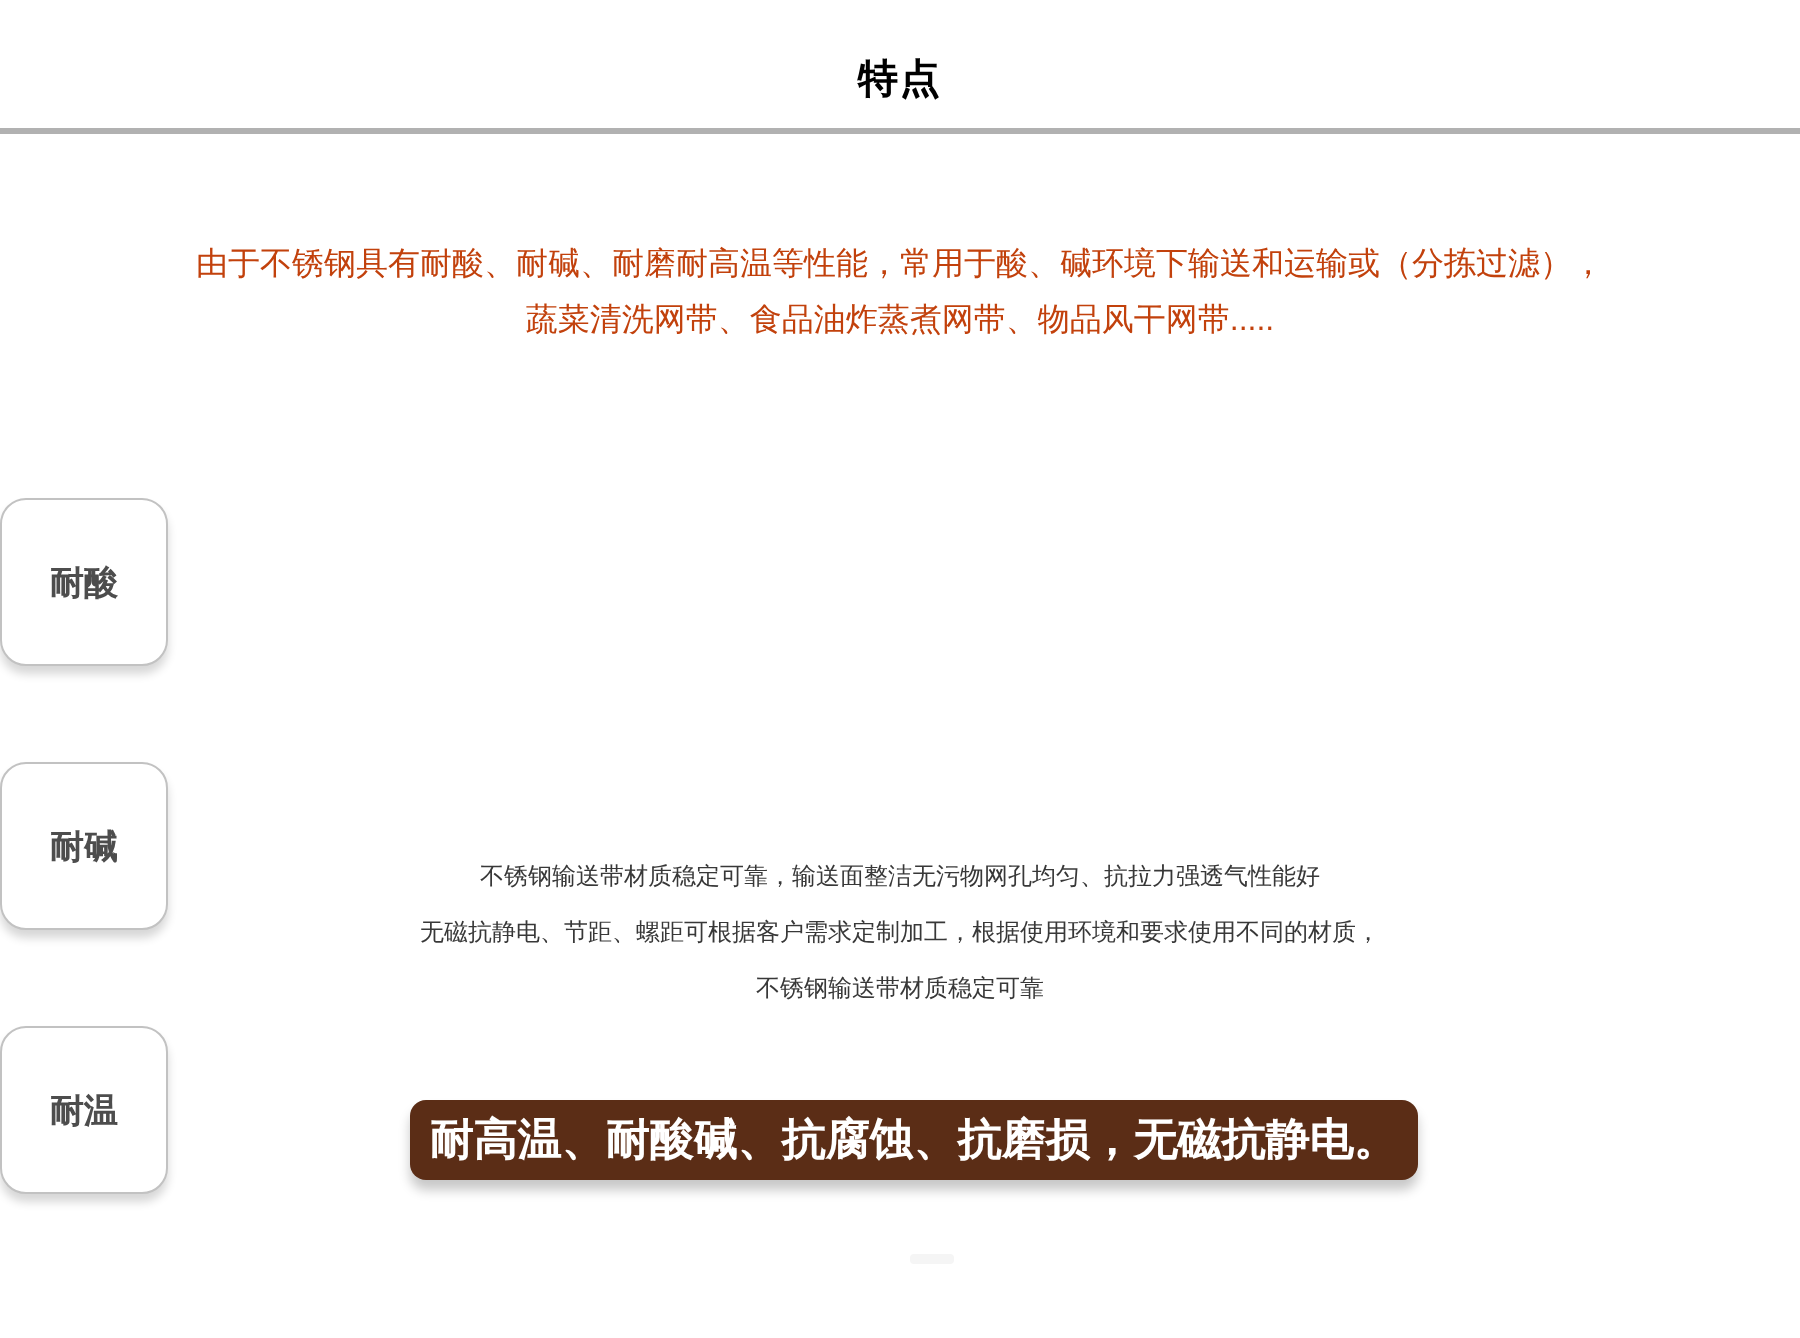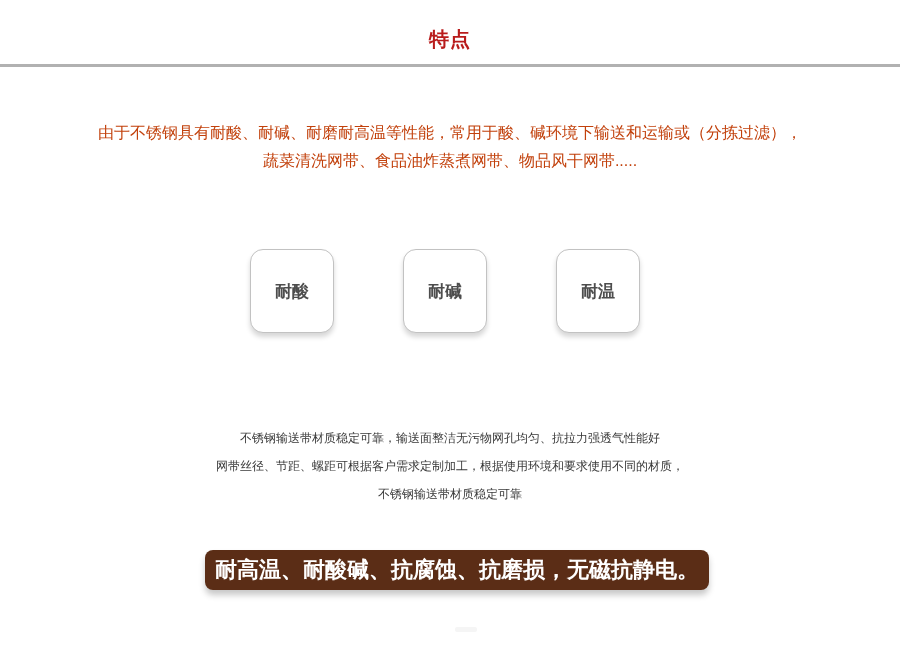--- a/index.html
+++ b/index.html
@@ -18,21 +18,21 @@
     background: #ffffff;
   }
   .section-title {
     position: absolute;
     top: 26px;
     left: 0;
     width: 100%;
     text-align: center;
     font-size: 20px;
     font-weight: bold;
-    color: #b91c1c;
+    color: #000000;
     letter-spacing: 1px;
   }
   .title-divider {
     position: absolute;
     top: 64px;
     left: 0;
     width: 100%;
     height: 3px;
     background: #b1b1b1;
     border: none;
@@ -46,22 +46,23 @@
     font-size: 16px;
     color: #c2410c;
     line-height: 28px;
   }
   .feature-boxes {
     position: absolute;
     top: 249px;
     left: 0;
     width: 890px;
     display: flex;
-    justify-content: center;
-    gap: 69px;
+    justify-content: flex-end;
+    gap: 48px;
+    flex-direction: column;
   }
   .feature-box {
     width: 84px;
     height: 84px;
     background: #ffffff;
     border: 1px solid #c2c2c2;
     border-radius: 13px;
     box-shadow: 0 4px 5px rgba(0,0,0,0.16);
     display: flex;
     align-items: center;
@@ -132,21 +133,21 @@
     <div class="feature-box">
       <span class="feature-box-label">耐碱</span>
     </div>
     <div class="feature-box">
       <span class="feature-box-label">耐温</span>
     </div>
   </div>
 
   <div class="description-paragraph">
     <div>不锈钢输送带材质稳定可靠，输送面整洁无污物网孔均匀、抗拉力强透气性能好</div>
-    <div>网带丝径、节距、螺距可根据客户需求定制加工，根据使用环境和要求使用不同的材质，</div>
+    <div>无磁抗静电、节距、螺距可根据客户需求定制加工，根据使用环境和要求使用不同的材质，</div>
     <div>不锈钢输送带材质稳定可靠</div>
   </div>
 
   <div class="highlight-banner">
     <span class="banner-text">耐高温、耐酸碱、抗腐蚀、抗磨损，无磁抗静电。</span>
   </div>
 
   <div class="bottom-artifact"></div>
 
 </div>

